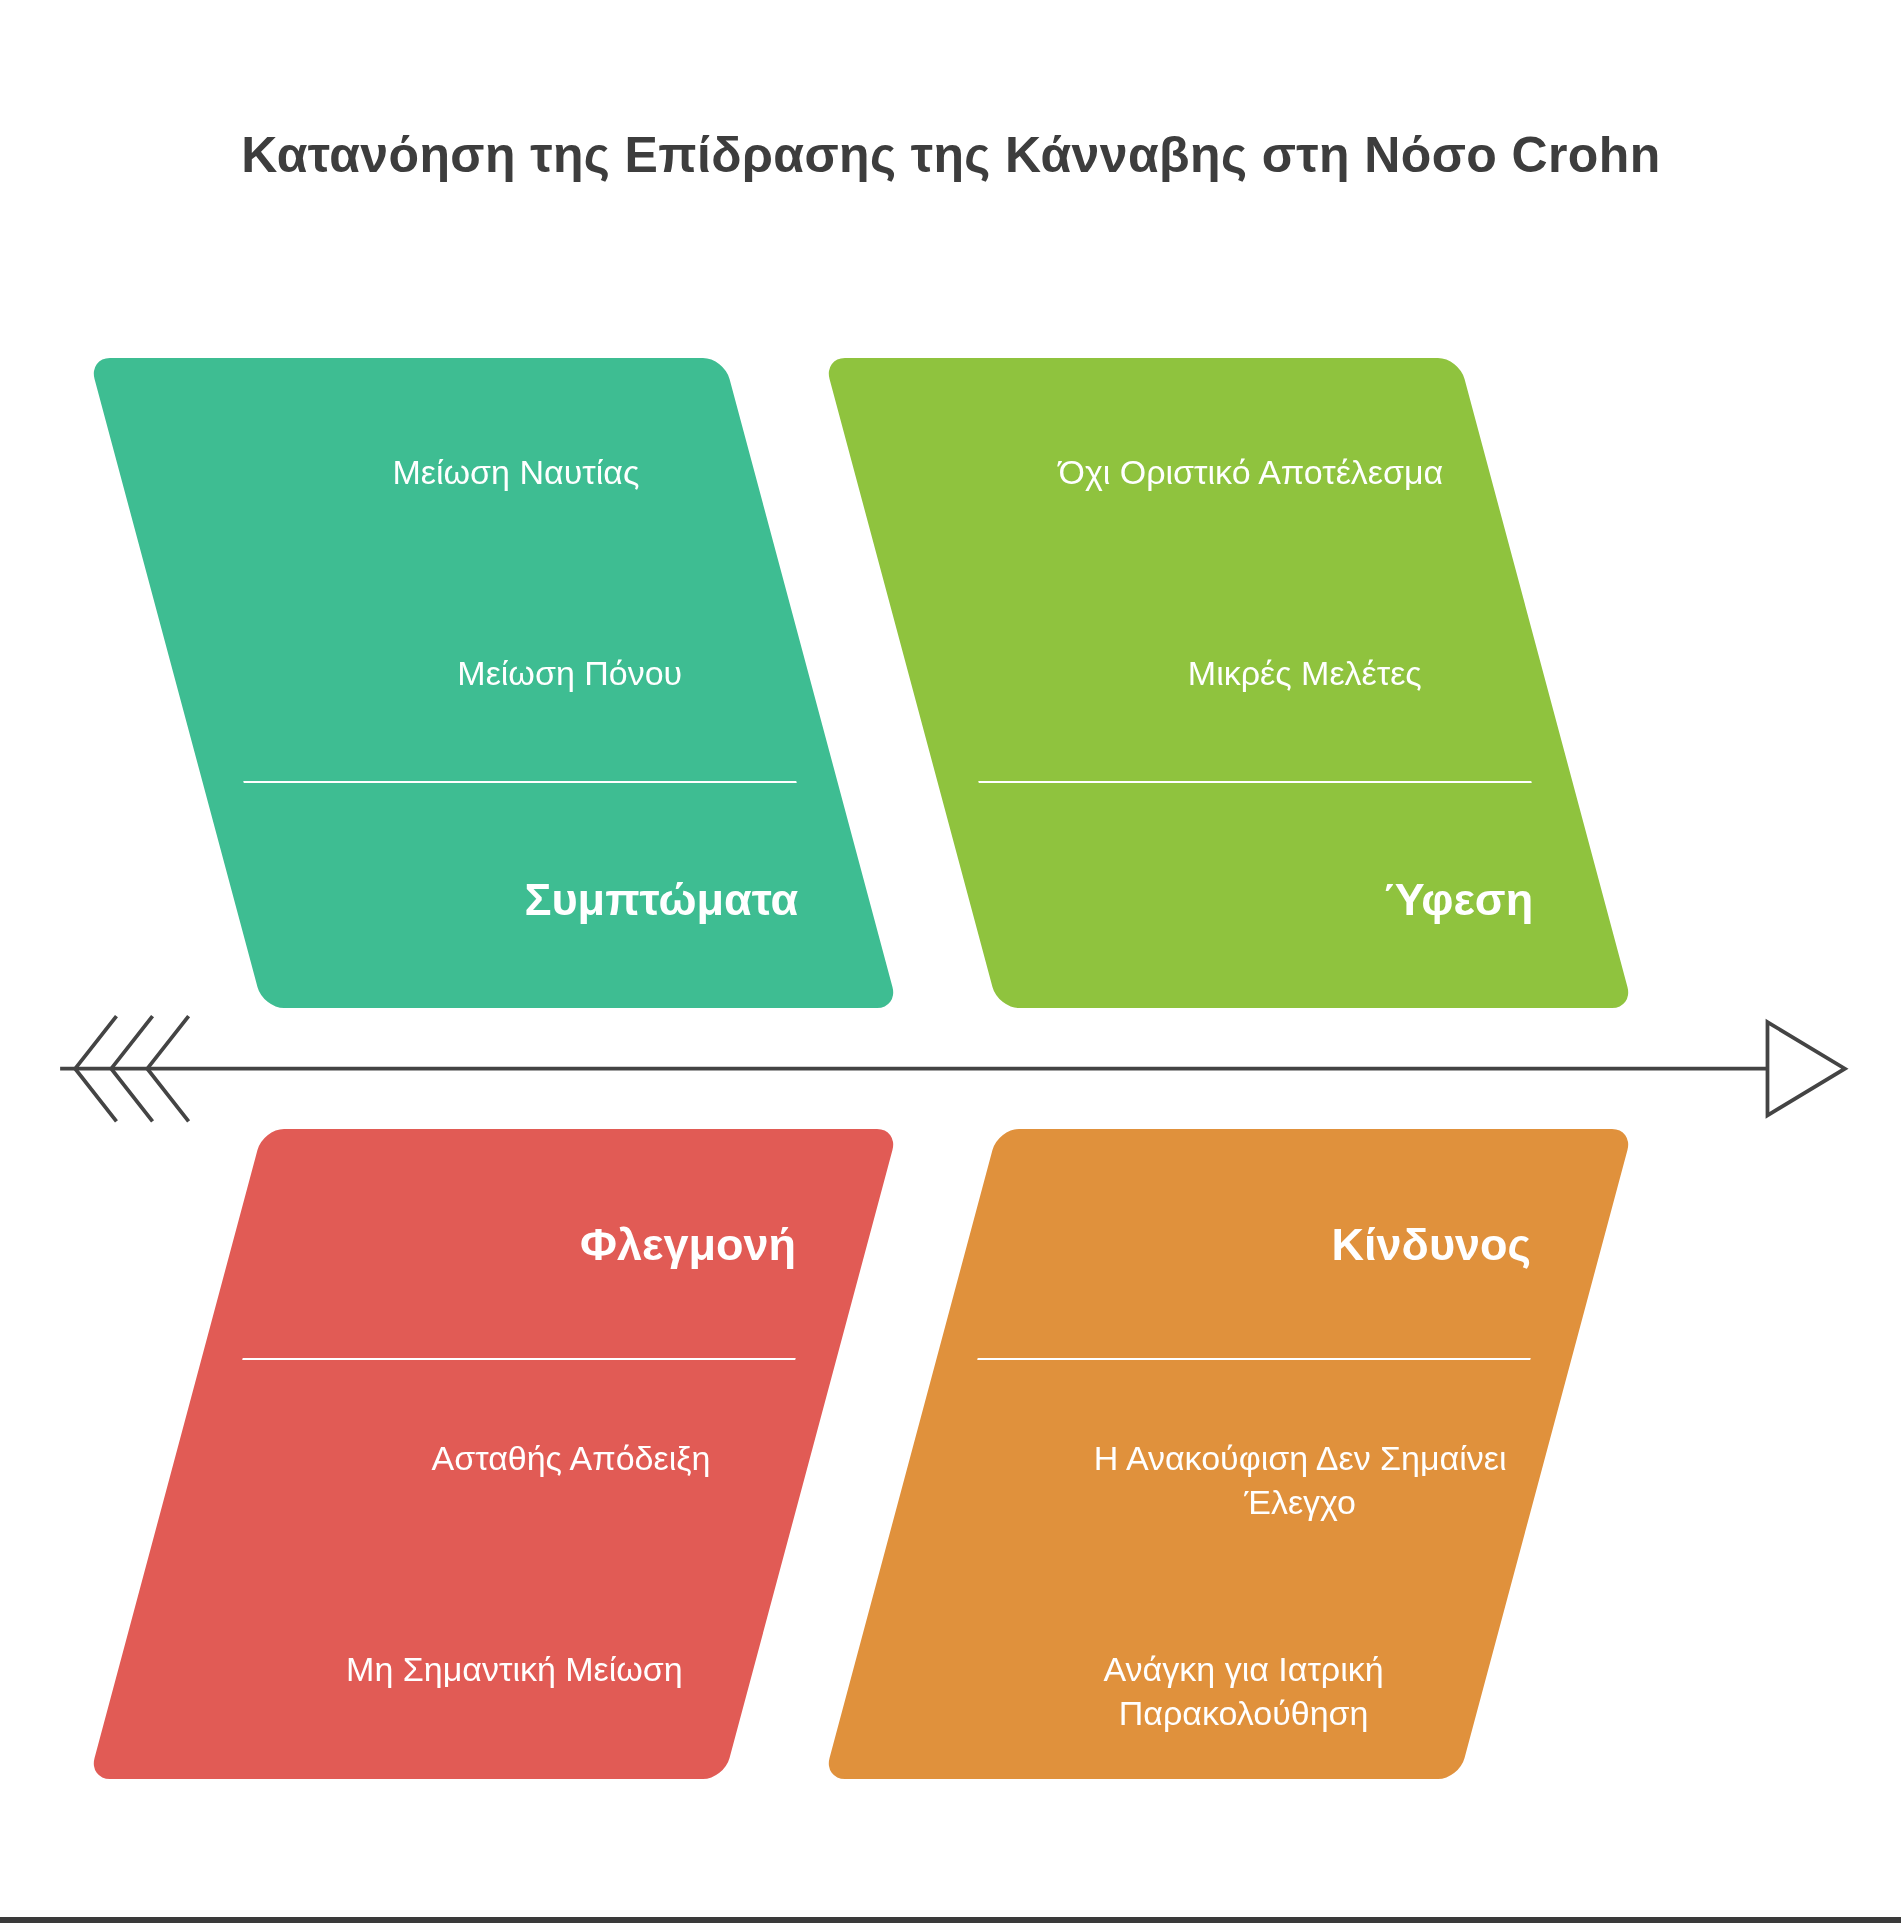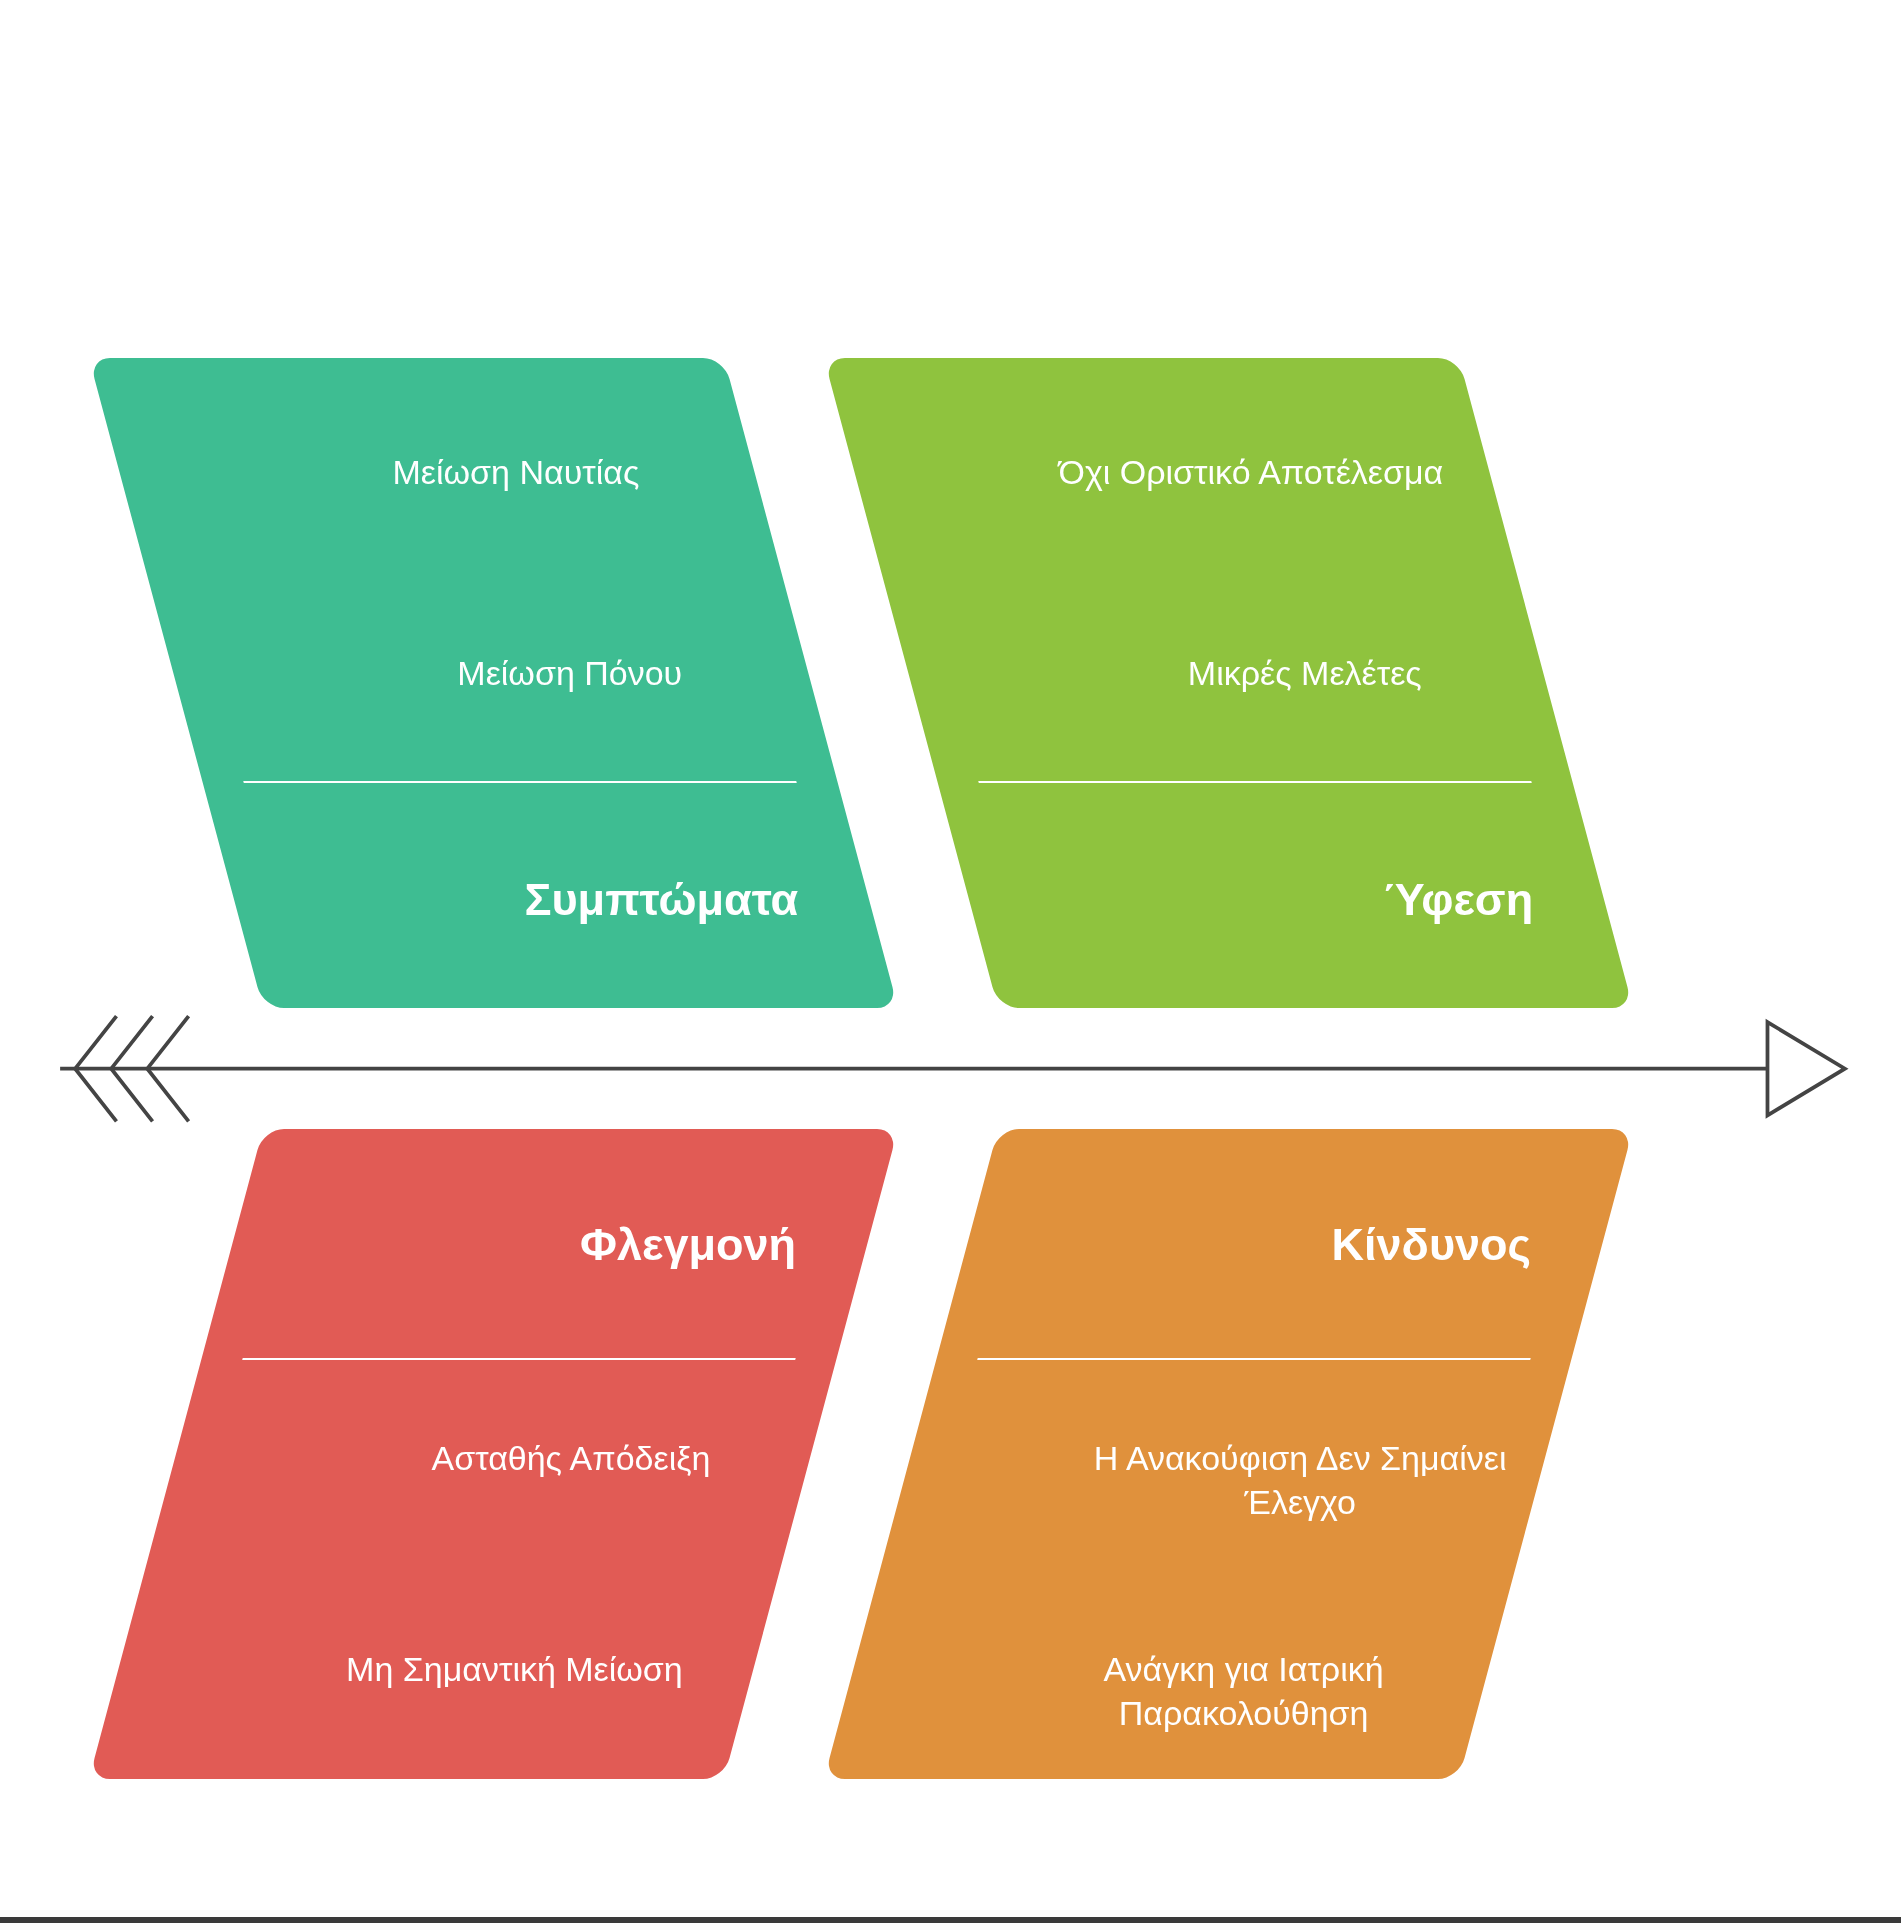--- a/index.html
+++ b/index.html
@@ -91,20 +91,21 @@
     right: 0;
     bottom: 0;
     height: 6.8px;
   }
 </style>
 </head>
 <body>
 
 <div class="canvas">
 
+  <div class="title">Κατανόηση της Επίδρασης της Κάνναβης στη Νόσο Crohn</div>
 
   <svg class="spine-svg" viewBox="0 0 2531 2560">
     <g fill="none" stroke-width="5">
       <line x1="80" y1="1422" x2="2352" y2="1422" stroke="#444444"></line>
       <polygon points="2352,1360 2455,1422 2352,1484" fill="#ffffff" stroke="#444444"></polygon>
       <polyline points="155,1352 100,1422 155,1492" stroke="#444444"></polyline>
       <polyline points="203,1352 148,1422 203,1492" stroke="#444444"></polyline>
       <polyline points="251,1352 196,1422 251,1492" stroke="#444444"></polyline>
     </g>
   </svg>

